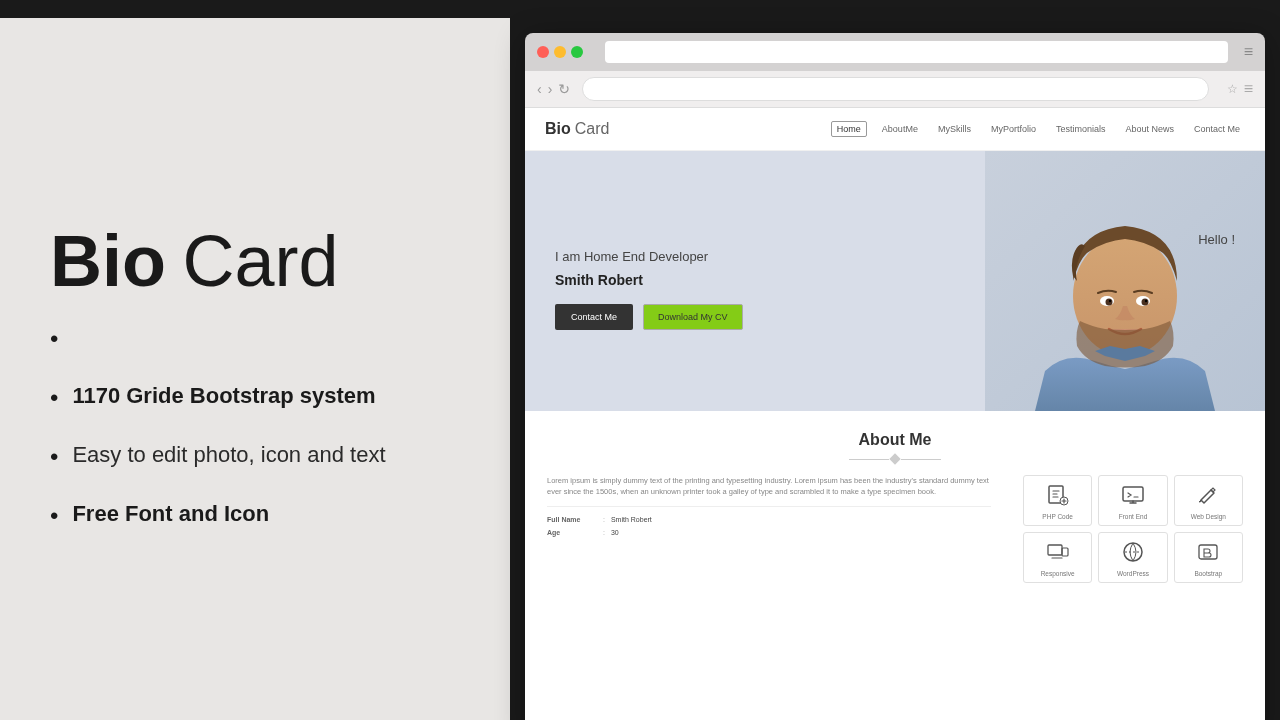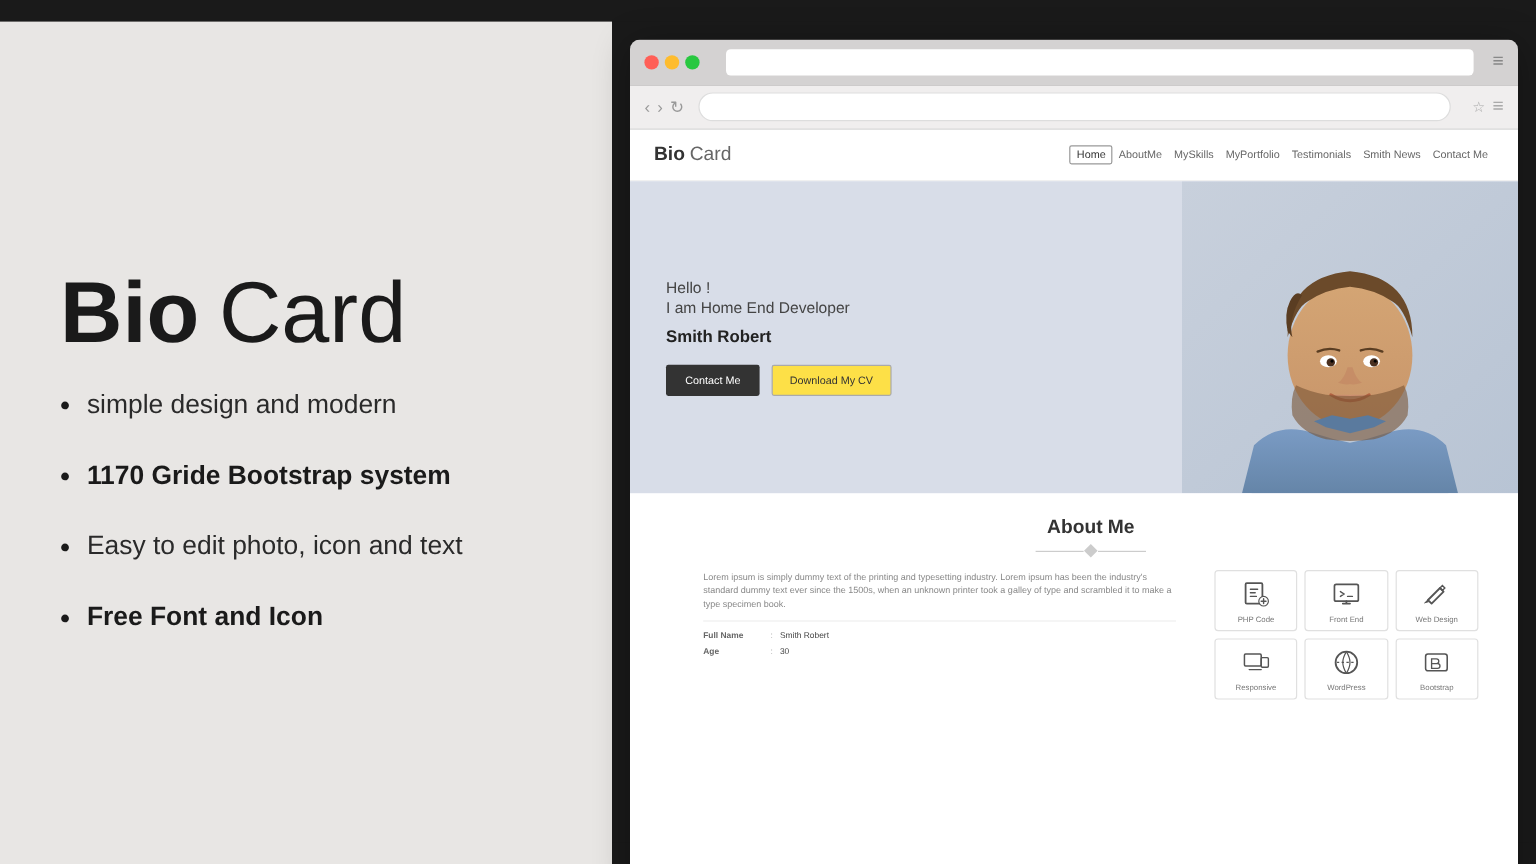--- a/index.html
+++ b/index.html
@@ -202,20 +202,21 @@
 
     .logo-card {
       font-size: 16px;
       font-weight: 300;
       color: #666;
     }
 
     .site-menu {
       display: flex;
       align-items: center;
+      gap: 10px;
     }
 
     .menu-item {
       font-size: 9px;
       color: #666;
       cursor: pointer;
       padding: 2px 5px;
     }
 
     .menu-item.active {
@@ -237,20 +238,21 @@
     .hero-text {
       padding: 30px 30px;
       z-index: 2;
       flex: 1;
     }
 
     .hero-hello {
       font-size: 13px;
       color: #444;
       margin-bottom: 2px;
+      text-align: right;
     }
 
     .hero-subtitle {
       font-size: 13px;
       color: #444;
       margin-bottom: 8px;
     }
 
     .hero-name-label {
       font-size: 13px;
@@ -274,21 +276,21 @@
       background: #333;
       color: white;
       border: none;
       padding: 7px 16px;
       font-size: 9px;
       border-radius: 2px;
       cursor: pointer;
     }
 
     .btn-download {
-      background: #fde047;
+      background: #84cc16;
       color: #333;
       border: 1px solid #aaa;
       padding: 7px 14px;
       font-size: 9px;
       border-radius: 2px;
       cursor: pointer;
     }
 
     
     .hero-person {
@@ -305,23 +307,22 @@
       position: absolute;
       bottom: 0;
       right: 0;
       width: 280px;
       height: 260px;
     }
 
     
     .about-section {
       background: white;
-      padding: 20px 33px 10px;
+      padding: 20px 22px 10px;
       flex-shrink: 0;
-      margin-left: 28px;
     }
 
     .about-title {
       text-align: center;
       font-size: 16px;
       font-weight: 600;
       color: #333;
       margin-bottom: 6px;
     }
 
@@ -464,21 +465,20 @@
 
   <div class="left-panel">
     <div class="title-block">
       <span class="title-bio">Bio</span>
       <span class="title-card">Card</span>
     </div>
 
     <ul class="features-list">
       <li class="feature-item">
         <span class="bullet">•</span>
-        <span>simple design and modern</span>
       </li>
       <li class="feature-item">
         <span class="bullet">•</span>
         <span class="feature-text-bold">1170 Gride Bootstrap system</span>
       </li>
       <li class="feature-item">
         <span class="bullet">•</span>
         <span>Easy to edit photo, icon and text</span>
       </li>
       <li class="feature-item">
@@ -516,21 +516,21 @@
           <div class="site-logo">
             <span class="logo-bio">Bio</span>
             <span class="logo-card">Card</span>
           </div>
           <div class="site-menu">
             <span class="menu-item active">Home</span>
             <span class="menu-item">AboutMe</span>
             <span class="menu-item">MySkills</span>
             <span class="menu-item">MyPortfolio</span>
             <span class="menu-item">Testimonials</span>
-            <span class="menu-item">Smith News</span>
+            <span class="menu-item">About News</span>
             <span class="menu-item">Contact Me</span>
           </div>
         </div>
 
         <div class="hero-section">
           <div class="hero-text">
             <div class="hero-hello">Hello !</div>
             <div class="hero-subtitle">I am Home End Developer</div>
             <div class="hero-name">Smith Robert</div>
             <div class="hero-buttons">

